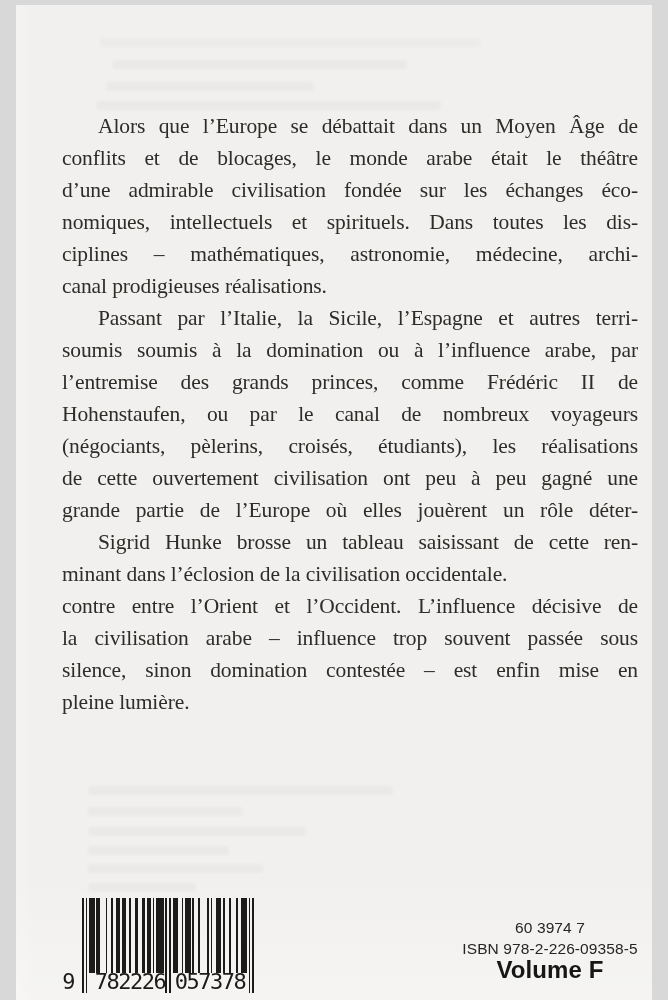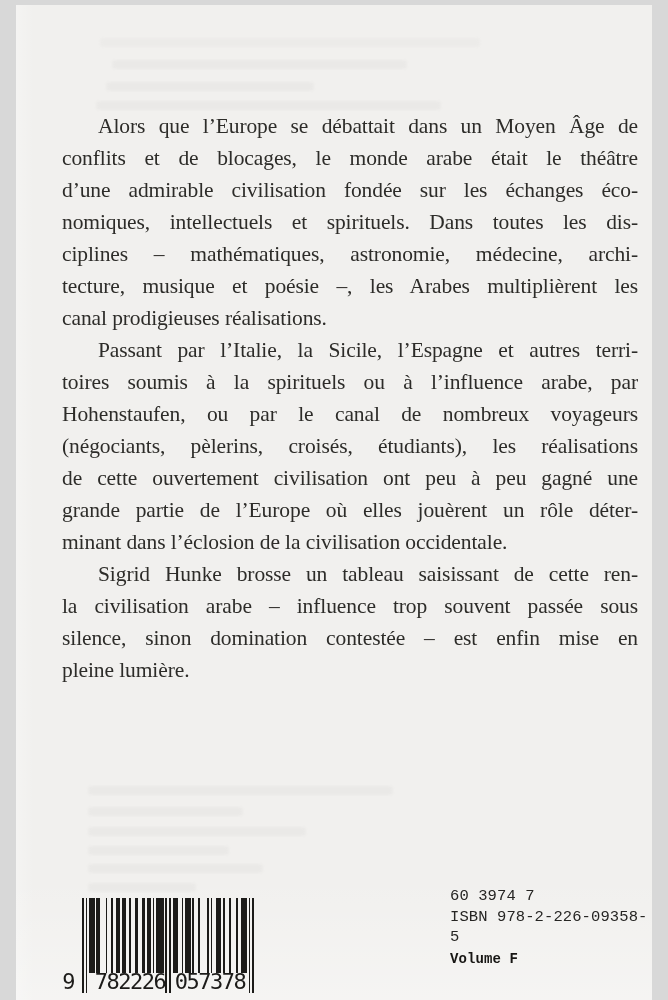--- a/index.html
+++ b/index.html
@@ -49,53 +49,54 @@
   .bc-left{left:32px;width:76px;}
   .bc-right{left:112px;width:76px;}
   
   .credit{
     position:absolute;left:268px;top:893px;
     font-family:"Liberation Sans","DejaVu Sans",sans-serif;
     font-size:14.5px;line-height:18px;color:#4c4b49;
     letter-spacing:.2px;
   }
   .pubinfo{
-    position:absolute;left:434px;top:881px;width:200px;
-    font-family:Liberation Mono, monospace;
+    position:absolute;left:434px;top:913px;width:200px;
+    font-family:Liberation Sans, sans-serif;
     font-size:15.5px;line-height:20.5px;color:#262523;
-    text-align:left;letter-spacing:.1px;
+    text-align:center;letter-spacing:.1px;
   }
-  .pubinfo .vol{font-size:14px;font-weight:bold;color:#171614;margin-top:1px;}
+  .pubinfo .vol{font-size:24px;font-weight:bold;color:#171614;margin-top:1px;}
 </style>
 </head>
 <body>
 
 <div class="page">
 
   <div class="ghost" style="left:84px;top:33px;width:380px;opacity:.30;"></div>
   <div class="ghost" style="left:96px;top:55px;width:295px;"></div>
   <div class="ghost" style="left:90px;top:77px;width:208px;"></div>
   <div class="ghost" style="left:80px;top:96px;width:345px;"></div>
 
   <div id="text-block">
       <div class="line first">Alors que l’Europe se débattait dans un Moyen Âge de</div>
       <div class="line">conflits et de blocages, le monde arabe était le théâtre</div>
       <div class="line">d’une admirable civilisation fondée sur les échanges éco-</div>
       <div class="line">nomiques, intellectuels et spirituels. Dans toutes les dis-</div>
       <div class="line">ciplines – mathématiques, astronomie, médecine, archi-</div>
-      <div class="line">tecture, musique et poésie –, les Arabes multiplièrent les</div>
       <div class="line last">canal prodigieuses réalisations.</div>
       <div class="line first">Passant par l’Italie, la Sicile, l’Espagne et autres terri-</div>
-      <div class="line">toires soumis à la spirituels ou à l’influence arabe, par</div>
+      <div class="line">soumis soumis à la domination ou à l’influence arabe, par</div>
+      <div class="line">l’entremise des grands princes, comme Frédéric II de</div>
       <div class="line">Hohenstaufen, ou par le canal de nombreux voyageurs</div>
       <div class="line">(négociants, pèlerins, croisés, étudiants), les réalisations</div>
       <div class="line">de cette ouvertement civilisation ont peu à peu gagné une</div>
       <div class="line">grande partie de l’Europe où elles jouèrent un rôle déter-</div>
+      <div class="line first">Sigrid Hunke brosse un tableau saisissant de cette ren-</div>
       <div class="line last">minant dans l’éclosion de la civilisation occidentale.</div>
-      <div class="line first">Sigrid Hunke brosse un tableau saisissant de cette ren-</div>
+      <div class="line">contre entre l’Orient et l’Occident. L’influence décisive de</div>
       <div class="line">la civilisation arabe – influence trop souvent passée sous</div>
       <div class="line">silence, sinon domination contestée – est enfin mise en</div>
       <div class="line last">pleine lumière.</div>
     </div>
 
   <div class="ghost" style="left:72px;top:781px;width:305px;"></div>
   <div class="ghost" style="left:72px;top:802px;width:155px;"></div>
   <div class="ghost" style="left:72px;top:822px;width:218px;"></div>
   <div class="ghost" style="left:72px;top:841px;width:141px;"></div>
   <div class="ghost" style="left:72px;top:859px;width:175px;"></div>

